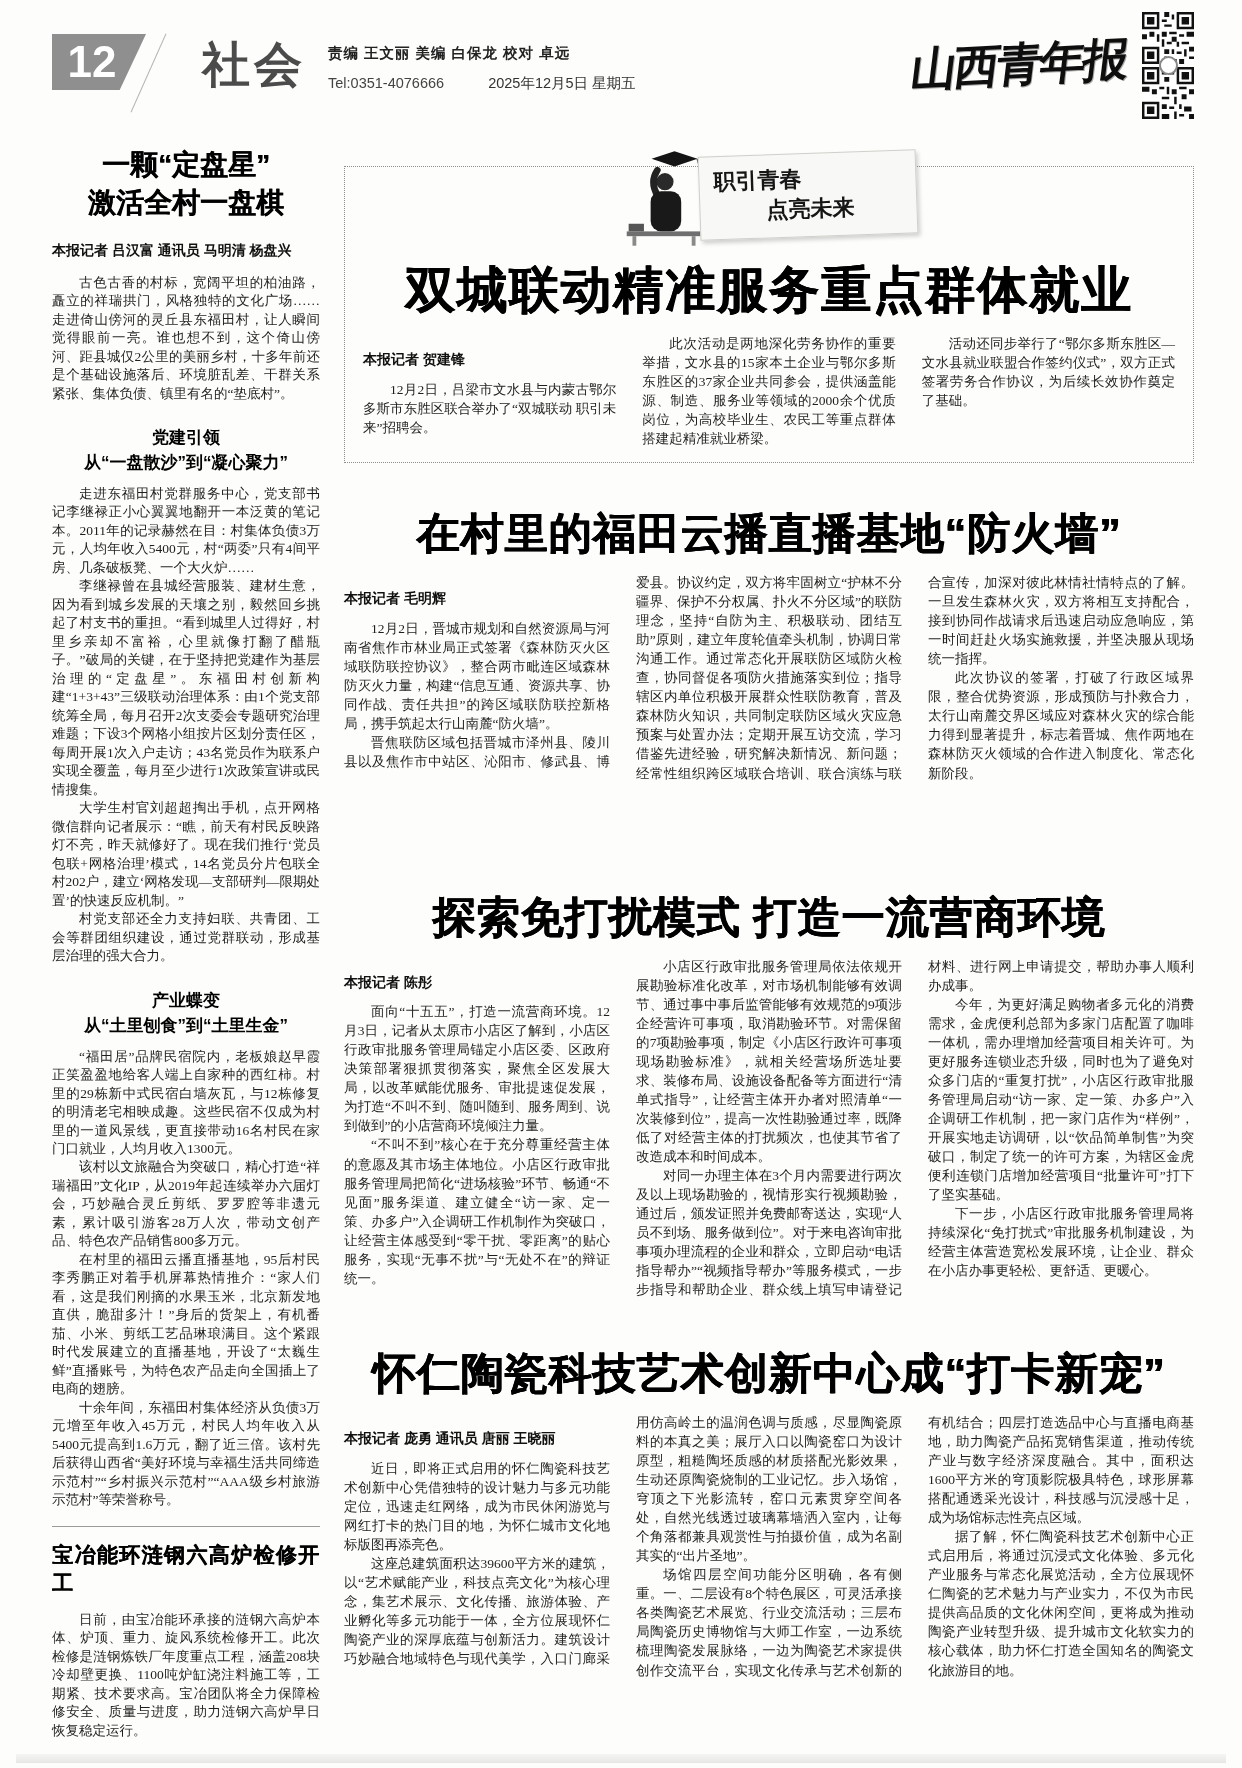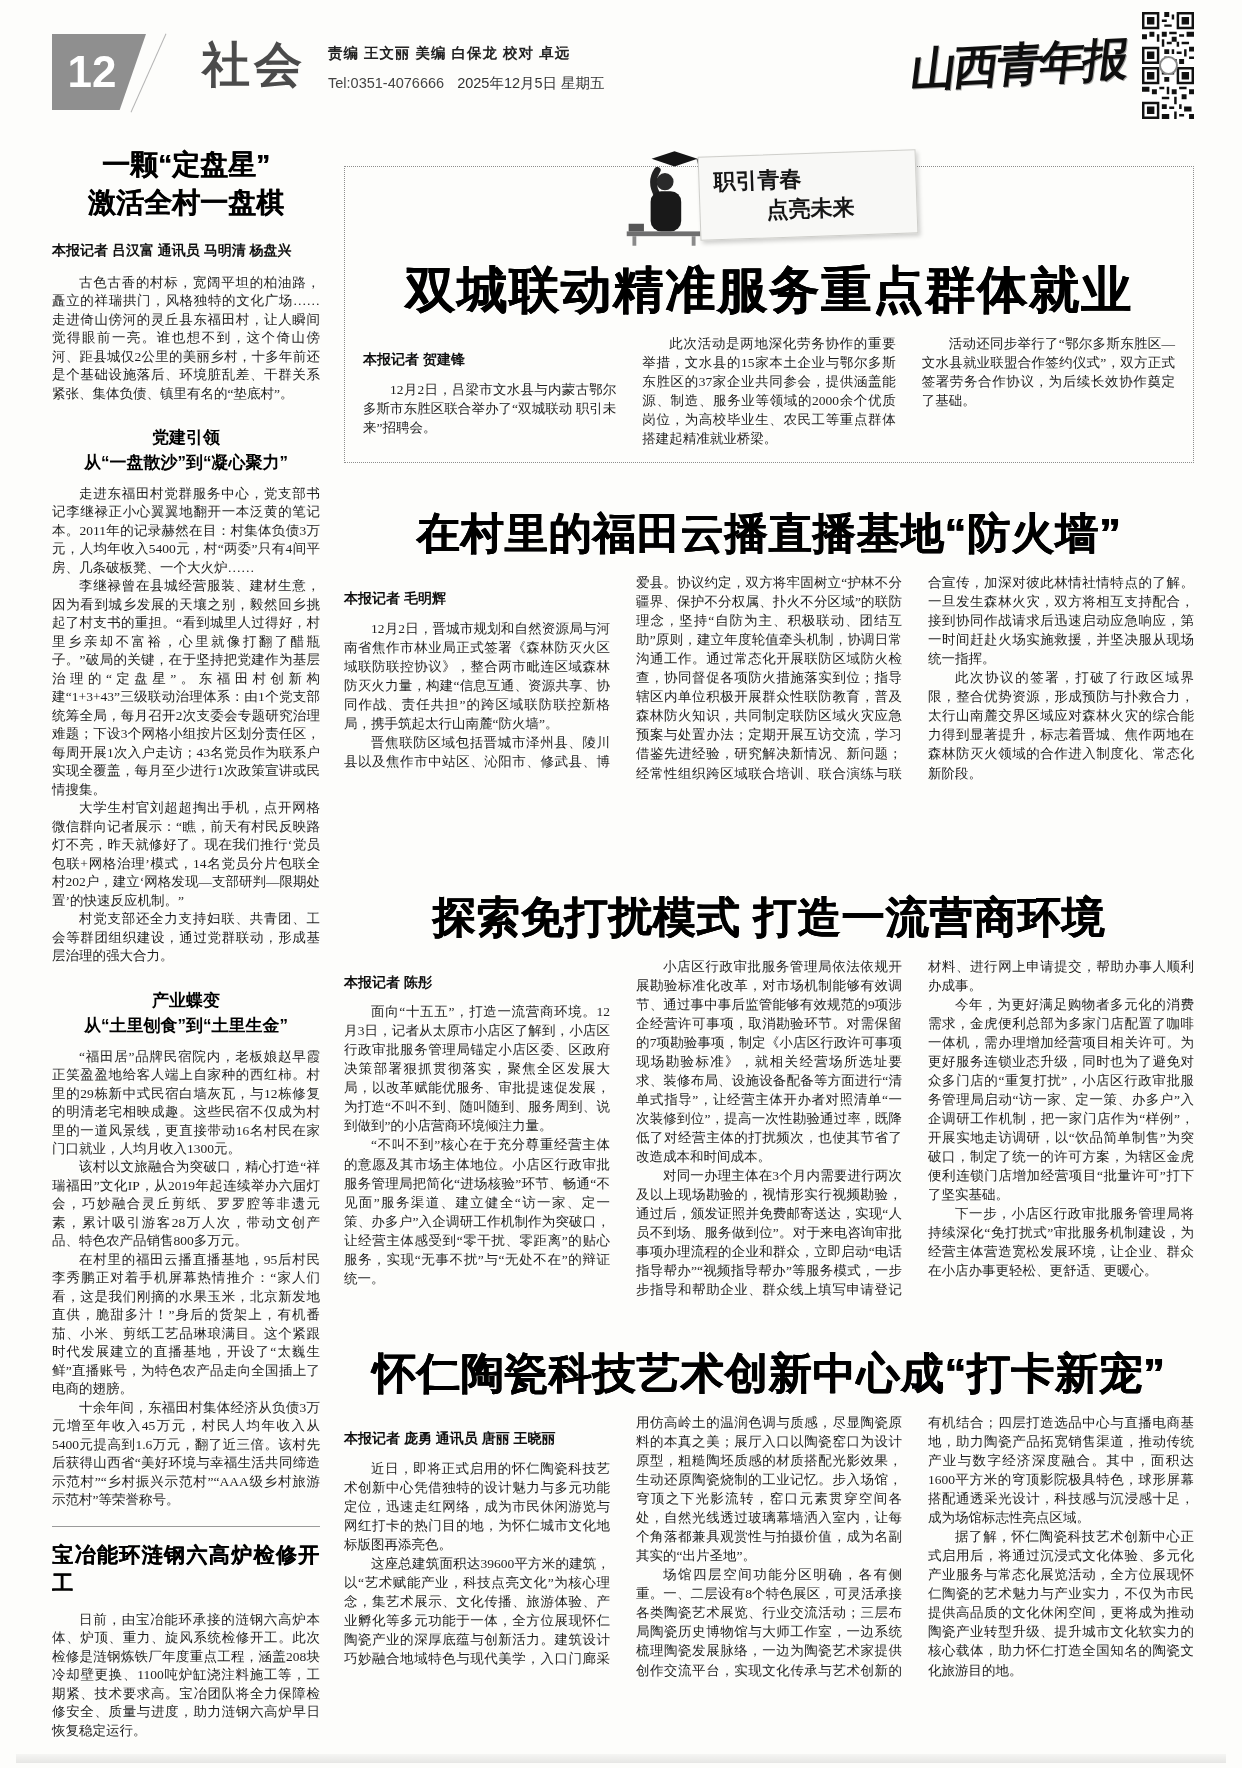--- a/index.html
+++ b/index.html
@@ -8,39 +8,39 @@
     position:relative; width:1242px; height:1768px; margin:0 auto;
     background:#fdfdfb; overflow:hidden;
     padding:26px 48px 0 52px;
     font-family:"Liberation Serif","DejaVu Serif",serif;
     color:#1c1c1c;
   }
   
   .masthead-bar { display:flex; align-items:center; height:78px; }
   .pnum-wrap { position:relative; width:110px; height:62px; flex:none; }
   .pnum {
-    width:94px; height:76px; background:#8f8f8f; color:#fff;
+    width:94px; height:56px; background:#8f8f8f; color:#fff;
     font-family:"Liberation Sans","DejaVu Sans",sans-serif;
     font-size:44px; font-weight:bold; display:flex; align-items:center; justify-content:center;
     clip-path:polygon(0 0,100% 0,72% 100%,0 100%);
     padding-right:14px;
   }
   .pnum-slash {
     position:absolute; top:-4px; left:96px; width:1px; height:86px;
     background:#b5b5b5; transform:rotate(24deg);
   }
   .section-title {
     font-family:Liberation Mono, monospace;
     font-size:48px; font-weight:700; color:#4b4b4b; letter-spacing:4px;
     margin:0 22px 0 40px; flex:none;
   }
   .edinfo { flex:1; font-family:"Liberation Sans","DejaVu Sans",sans-serif; padding-top:6px; }
   .edinfo .l1 { font-size:14.5px; color:#222; letter-spacing:1px; margin-bottom:11px; font-weight:bold; }
   .edinfo .l2 { font-size:14.5px; color:#333; }
-  .edinfo .l2 .tel { margin-right:9px; color:#444; }
+  .edinfo .l2 .tel { margin-right:40px; color:#444; }
   .mast-right { display:flex; align-items:center; flex:none; }
   .mast-logo {
     font-family:"DejaVu Serif","Liberation Serif",serif;
     font-size:46px; font-weight:bold; color:#0e0e0e; letter-spacing:-3px;
     transform:rotate(-3deg) skewX(-10deg);
     margin-right:16px; white-space:nowrap;
     text-shadow:1px 1px 0 rgba(0,0,0,.35);
   }
   .qr-stack { position:relative; width:52px; flex:none; }
   .qr { width:52px; height:52px; display:block; background:#fff; }

